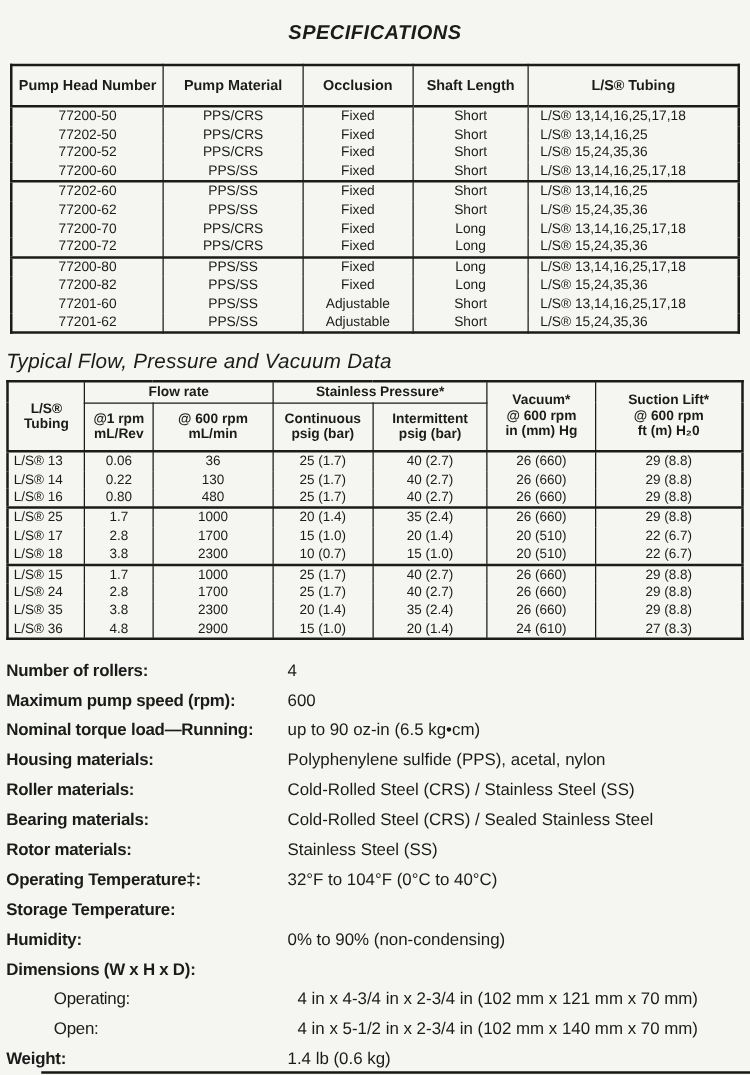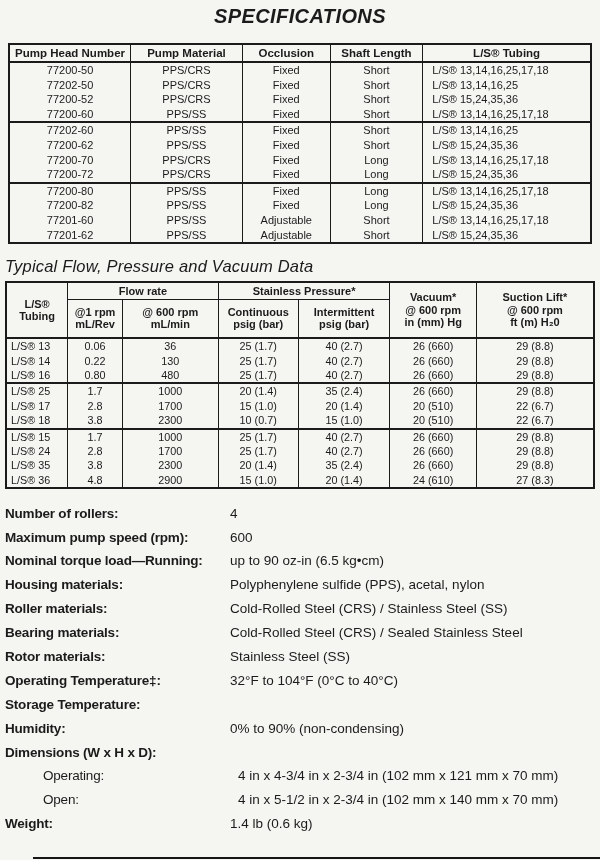--- a/index.html
+++ b/index.html
@@ -3,31 +3,31 @@
 <meta charset="utf-8">
 <style>
   * { box-sizing: border-box; }
   html,body { margin:0; padding:0; background:#e9e9e6; }
   .page {
     position:relative; width:600px; height:860px; margin:0 auto;
     background:#f5f5f2; color:#1b1b1b; overflow:hidden;
     font-family:"Liberation Sans", sans-serif;
   }
   .title {
-    padding-top:5px; text-align:center;
-    font-size:20px; font-weight:bold; font-style:italic; letter-spacing:0.4px;
+    padding-top:18px; text-align:center;
+    font-size:16px; font-weight:bold; font-style:italic; letter-spacing:0.4px;
   }
   
   table { border-collapse:collapse; table-layout:fixed; background:transparent; }
   .t1 { width:584px; margin:15px auto 0; border:2px solid #1b1b1b; }
   .t1 th, .t1 td {
     border-left:1.5px solid #1b1b1b; border-right:1.5px solid #1b1b1b;
     padding:0; text-align:center; font-size:11px; overflow:hidden; white-space:nowrap;
   }
-  .t1 thead th { height:18px; font-size:11.5px; font-weight:bold; border-bottom:2px solid #1b1b1b; }
+  .t1 thead th { height:33px; font-size:11.5px; font-weight:bold; border-bottom:2px solid #1b1b1b; }
   .t1 tbody { border-top:2px solid #1b1b1b; }
   .t1 td { height:14.6px; line-height:14.6px;margin-left:28px; }
   .t1 td:last-child { text-align:left; padding-left:9px; }
   
   .sec-title {
     margin:12px 0 0 5px; font-size:16.5px; font-weight:normal; font-style:italic;
     line-height:20px; letter-spacing:0.2px;
   }
   
   .t2 { width:590px; margin:5px auto 0; border:2px solid #1b1b1b; }

